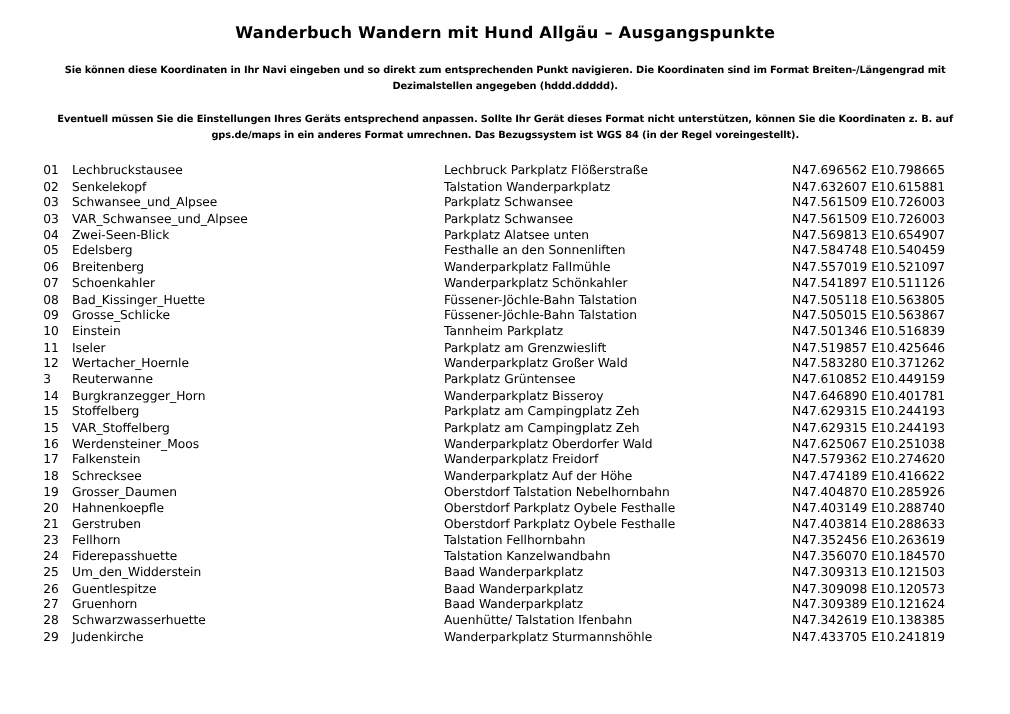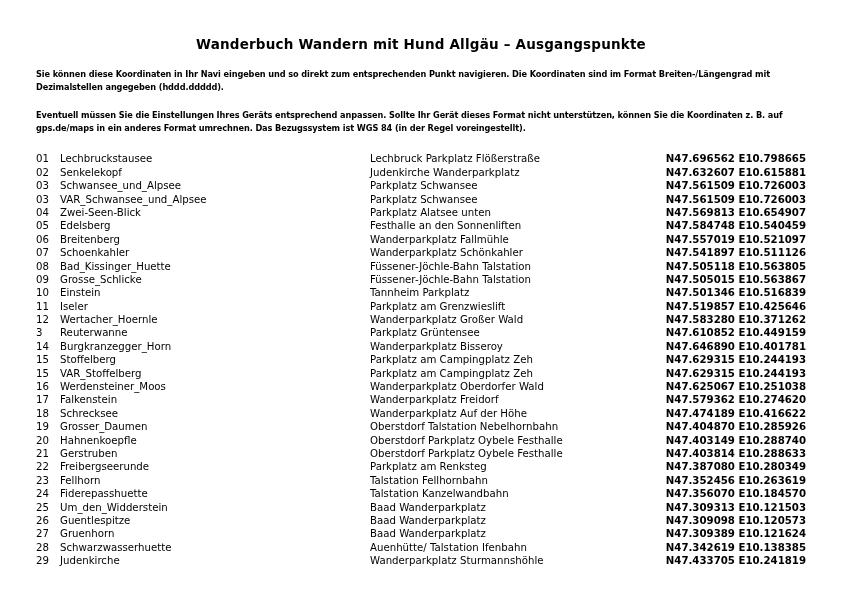--- a/index.html
+++ b/index.html
@@ -14,39 +14,40 @@
     color: #000000;
     position: relative;
     overflow: hidden;
   }
   .page {
     position: absolute;
     left: 0; top: 0;
     width: 842px;
     height: 595px;
     box-sizing: border-box;
-    padding: 28px 36px 0 36px;
+    padding: 12px 36px 0 36px;
   }
   .doc-title {
     text-align: center;
     font-size: 13.5px;
     font-weight: bold;
     letter-spacing: 0.2px;
     margin: 8px 0 0 0;
   }
   .intro {
     margin-top: 14px;
     font-size: 8.2px;
     font-weight: bold;
     line-height: 1.55;
     letter-spacing: -0.1px;
     max-width: 790px;
   }
   .intro p {
     margin: 16px 0 7px 0;
+    text-align: center;
   }
   .table-wrap {
     margin-top: 18px;
   }
   table.entries {
     border-collapse: collapse;
     width: 100%;
     font-size: 10.2px;
     line-height: 1.0;
   }
@@ -60,23 +61,22 @@
     padding-left: 1px;
     margin-left: 32px;
   }
   td.c-name {
     width: 310px;
   }
   td.c-place {
     width: 290px;
   }
   td.c-coord {
-    text-align: right;
+    text-align: left;
     padding-left: 2px;
-    font-weight: bold;
   }
 </style>
 </head>
 <body>
 
 <div class="page">
 
   <h1 class="doc-title">Wanderbuch Wandern mit Hund Allgäu – Ausgangspunkte</h1>
 
   <div class="intro">
@@ -89,21 +89,21 @@
       <tbody>
           <tr>
             <td class="c-num">01</td>
             <td class="c-name">Lechbruckstausee</td>
             <td class="c-place">Lechbruck Parkplatz Flößerstraße</td>
             <td class="c-coord">N47.696562 E10.798665</td>
           </tr>
           <tr>
             <td class="c-num">02</td>
             <td class="c-name">Senkelekopf</td>
-            <td class="c-place">Judenkirche Wanderparkplatz</td>
+            <td class="c-place">Talstation Wanderparkplatz</td>
             <td class="c-coord">N47.632607 E10.615881</td>
           </tr>
           <tr>
             <td class="c-num">03</td>
             <td class="c-name">Schwansee_und_Alpsee</td>
             <td class="c-place">Parkplatz Schwansee</td>
             <td class="c-coord">N47.561509 E10.726003</td>
           </tr>
           <tr>
             <td class="c-num">03</td>
@@ -219,26 +219,20 @@
             <td class="c-place">Oberstdorf Parkplatz Oybele Festhalle</td>
             <td class="c-coord">N47.403149 E10.288740</td>
           </tr>
           <tr>
             <td class="c-num">21</td>
             <td class="c-name">Gerstruben</td>
             <td class="c-place">Oberstdorf Parkplatz Oybele Festhalle</td>
             <td class="c-coord">N47.403814 E10.288633</td>
           </tr>
           <tr>
-            <td class="c-num">22</td>
-            <td class="c-name">Freibergseerunde</td>
-            <td class="c-place">Parkplatz am Renksteg</td>
-            <td class="c-coord">N47.387080 E10.280349</td>
-          </tr>
-          <tr>
             <td class="c-num">23</td>
             <td class="c-name">Fellhorn</td>
             <td class="c-place">Talstation Fellhornbahn</td>
             <td class="c-coord">N47.352456 E10.263619</td>
           </tr>
           <tr>
             <td class="c-num">24</td>
             <td class="c-name">Fiderepasshuette</td>
             <td class="c-place">Talstation Kanzelwandbahn</td>
             <td class="c-coord">N47.356070 E10.184570</td>

